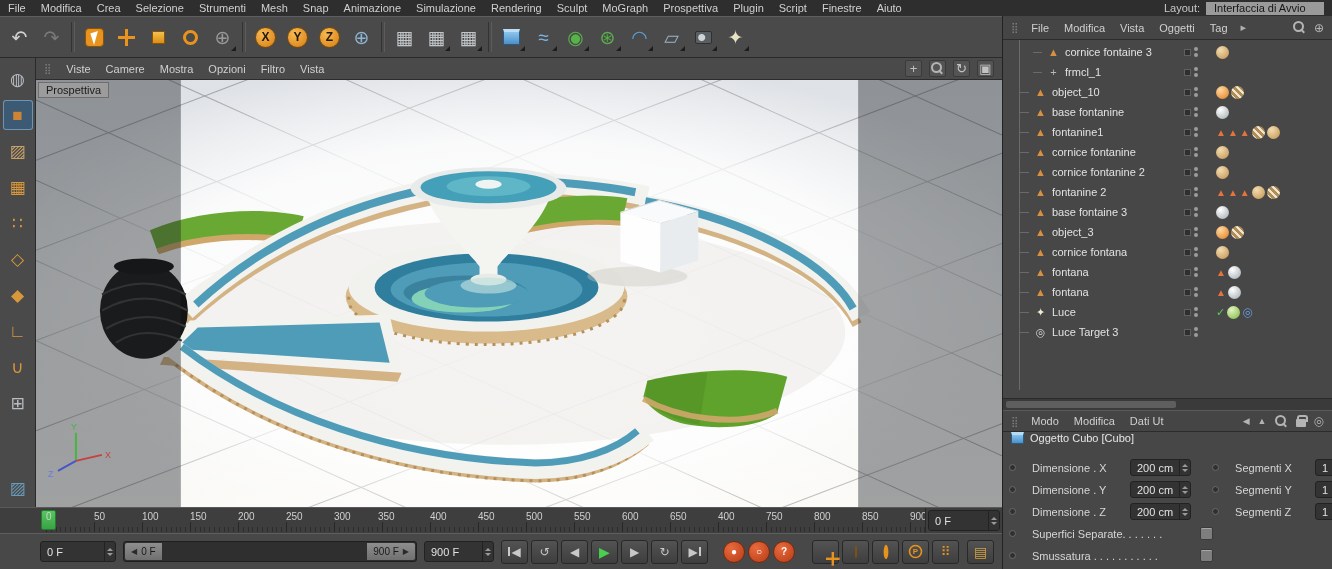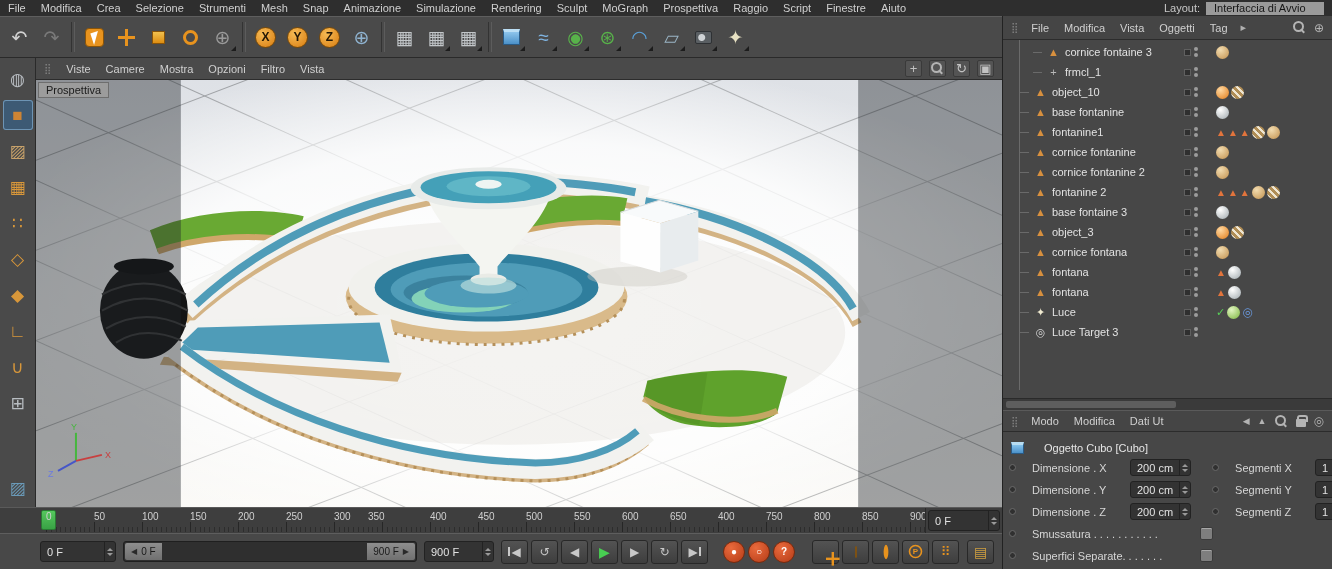--- a/index.html
+++ b/index.html
@@ -120,21 +120,21 @@
 .vdots{display:flex;flex-direction:column;gap:2px}
 .vdots i{width:4px;height:4px;border-radius:50%;background:#9c9c9c;display:block}
 .otags{flex:0 0 112px;display:flex;align-items:center;gap:2px;overflow:hidden}
 .tag{display:inline-flex;align-items:center;justify-content:center}
 .hscroll{height:12px;flex:0 0 12px;background:#3a3a3a;border-top:1px solid #2a2a2a;position:relative}
 .hthumb{position:absolute;left:3px;top:2px;bottom:2px;width:170px;background:#5e5e5e;border-radius:2px}
 
 
 .am{border-top:1px solid #5a5a5a;display:flex;flex-direction:column}
 .am-menu{height:21px;flex:0 0 21px}
-.am-title{height:22px;display:flex;align-items:flex-end;gap:20px;padding:0 8px;color:#e6e6e6}
+.am-title{height:22px;display:flex;align-items:flex-start;gap:6px;padding:0 8px;color:#e6e6e6}
 .mini-cube{width:13px;height:12px;background:linear-gradient(#85c3ec,#4a90c8);border:1px solid #2a5a84;border-top:3px solid #b8ddf2}
 .am-tabs{display:flex;gap:3px;padding:2px 6px 3px;align-items:center}
 .tab{padding:1px 10px 2px;background:linear-gradient(#5c5c5c,#464646);border:1px solid #2a2a2a;border-radius:3px;color:#d8d8d8}
 .tab.active{background:linear-gradient(#6a6a6a,#525252);color:#f6b84a}
 .am-section{height:17px;display:flex;align-items:center;padding:0 8px;font-weight:bold;color:#ededed;background:#4e4e4e;
   border-top:1px solid #5a5a5a;border-bottom:1px solid #2c2c2c}
 .am-rows{padding:4px 6px;display:flex;flex-direction:column;gap:3px}
 .arow{height:19px;display:flex;align-items:center;gap:16px}
 .adot{width:7px;height:7px;border-radius:50%;background:#303030;border:1px solid #6a6a6a;flex:0 0 auto}
 .alabel{width:82px;color:#d6d6d6;white-space:nowrap;overflow:hidden;flex:0 0 auto}
@@ -156,21 +156,21 @@
         <span class="mi">Selezione</span>
         <span class="mi">Strumenti</span>
         <span class="mi">Mesh</span>
         <span class="mi">Snap</span>
         <span class="mi">Animazione</span>
         <span class="mi">Simulazione</span>
         <span class="mi">Rendering</span>
         <span class="mi">Sculpt</span>
         <span class="mi">MoGraph</span>
         <span class="mi">Prospettiva</span>
-        <span class="mi">Raggio</span>
+        <span class="mi">Plugin</span>
         <span class="mi">Script</span>
         <span class="mi">Finestre</span>
         <span class="mi">Aiuto</span>
       </div>
     <div class="mb-right">
       <span class="layout-label">Layout:</span>
       <span class="layout-box">Interfaccia di Avvio</span>
     </div>
   </div>
 
@@ -421,21 +421,21 @@
       <div class="timeline">
         <div class="ruler">
           <div class="playhead"></div>
         <span class="tick" style="left: 10px;">0</span>
             <span class="tick" style="left: 58px;">50</span>
             <span class="tick" style="left: 106px; text-align: center;">100</span>
             <span class="tick" style="left: 154px;">150</span>
             <span class="tick" style="left: 202px;">200</span>
             <span class="tick" style="left: 250px;">250</span>
             <span class="tick" style="left: 298px;">300</span>
-            <span class="tick" style="left: 332px;">350</span>
+            <span class="tick" style="left: 342px;">350</span>
             <span class="tick" style="left: 394px;">400</span>
             <span class="tick" style="left: 442px;">450</span>
             <span class="tick" style="left: 490px;">500</span>
             <span class="tick" style="left: 538px;">550</span>
             <span class="tick" style="left: 586px;">600</span>
             <span class="tick" style="left: 634px;">650</span>
             <span class="tick" style="left: 682px;">400</span>
             <span class="tick" style="left: 730px;">750</span>
             <span class="tick" style="left: 778px;">800</span>
             <span class="tick" style="left: 826px;">850</span>
@@ -863,25 +863,25 @@
               <div class="nfield" style="width: 60px; height: 17px;">
                 <span class="nval">1</span>
                 <span class="nstep">
                   <i class="up"></i>
                   <i class="dn"></i>
                 </span>
               </div>
             </div>
             <div class="arow">
               <span class="adot"></span>
-              <span class="alabel wide">Smussatura . . . . . . . . . . .</span>
+              <span class="alabel wide">Superfici Separate. . . . . . .</span>
               <span class="chk"></span>
             </div>
             <div class="arow">
               <span class="adot"></span>
-              <span class="alabel wide">Superfici Separate. . . . . . .</span>
+              <span class="alabel wide">Smussatura . . . . . . . . . . .</span>
               <span class="chk"></span>
             </div>
           </div>
       </div>
     </div>
   </div>
 </div>
 
 </body></html>

